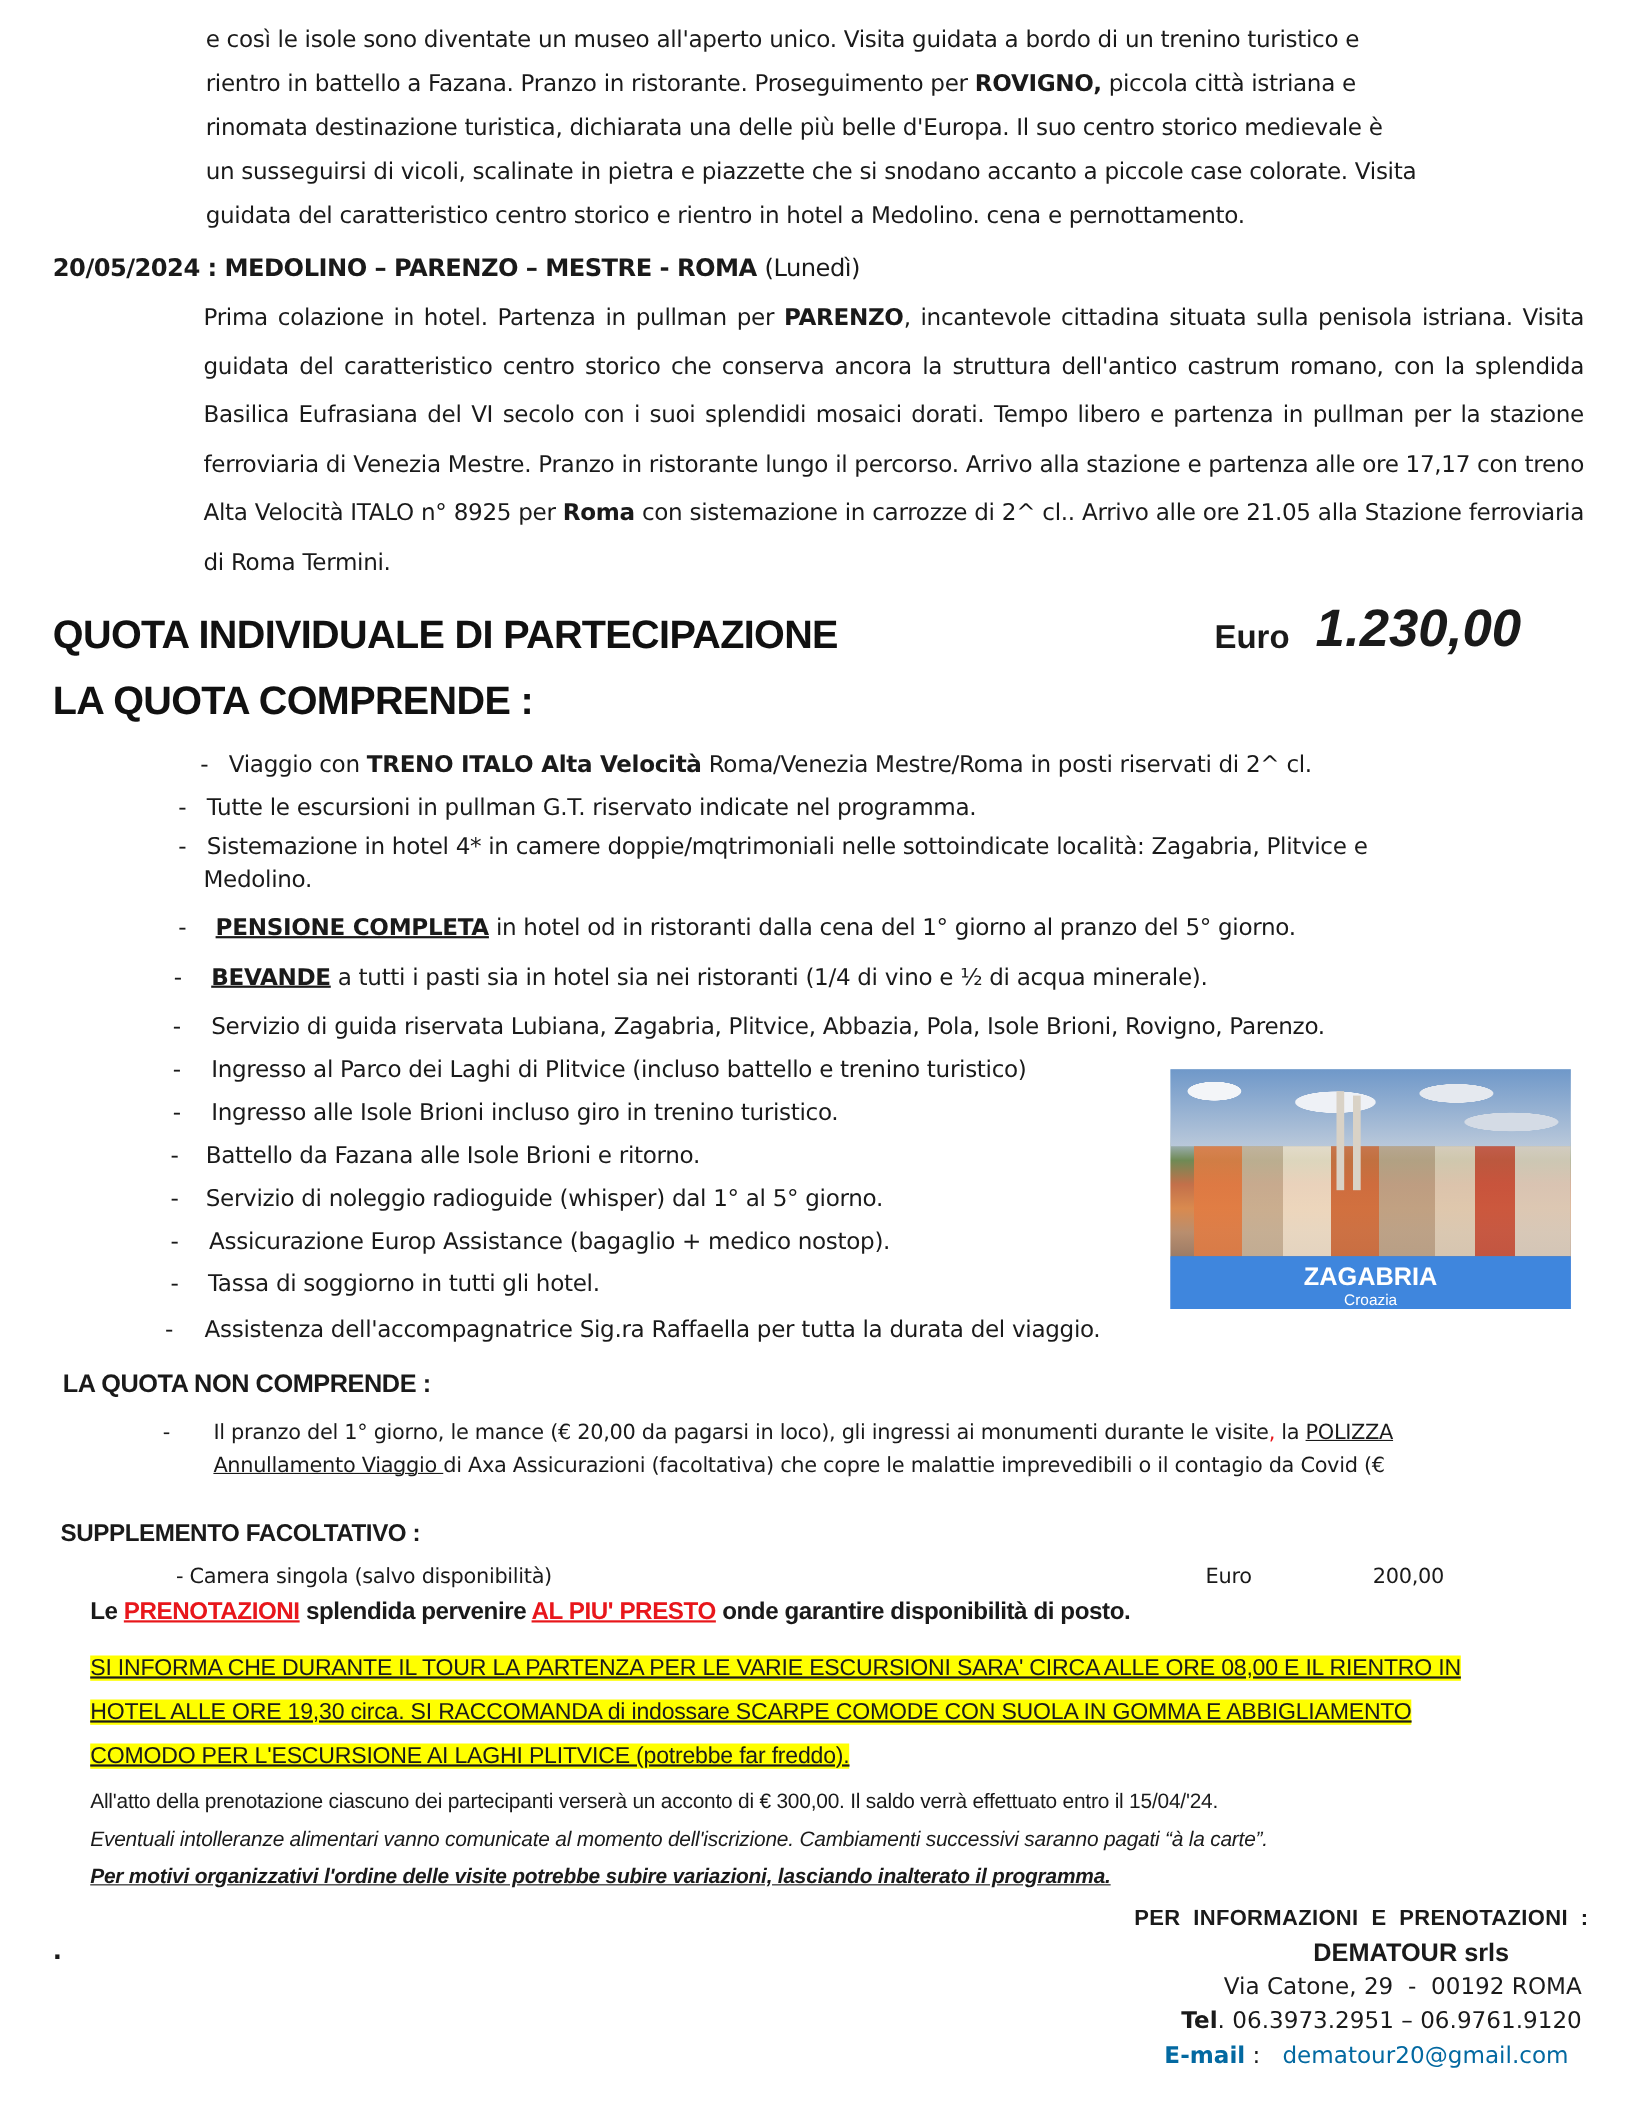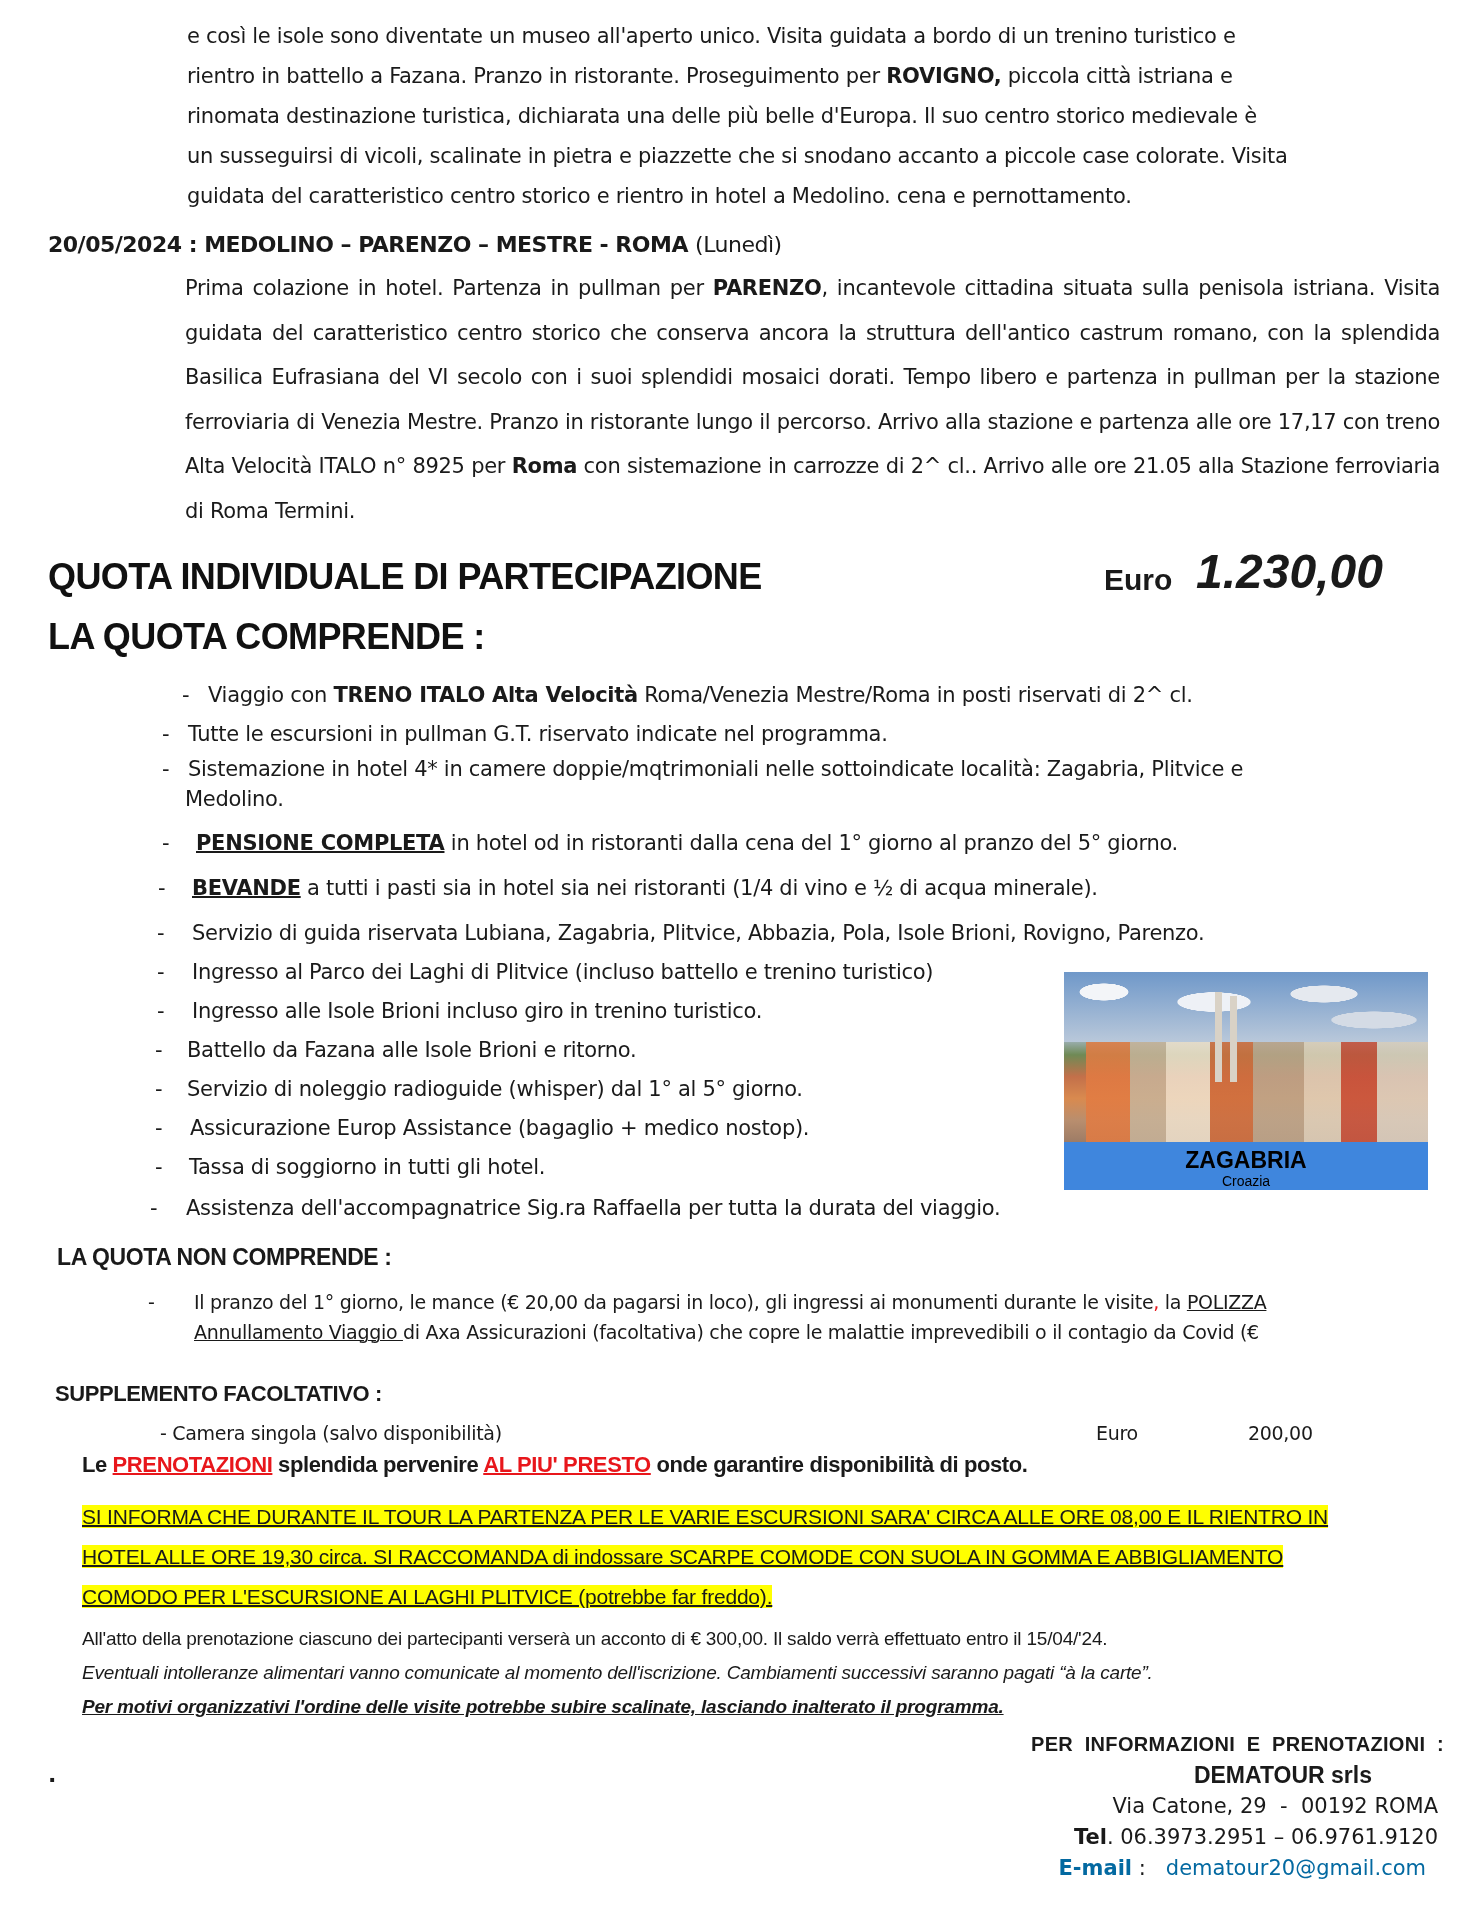--- a/index.html
+++ b/index.html
@@ -48,21 +48,21 @@
         radial-gradient(ellipse 55px 14px at 260px 22px, #e5e9ef 60%, transparent 62%),
         radial-gradient(ellipse 70px 14px at 310px 48px, #d4dbe5 60%, transparent 62%),
         linear-gradient(180deg, #6f98c9, #b9c8da);
     }
     .photo-city { position: absolute; left: 0; top: 32%; width: 100%; height: 46%;
       background:
         linear-gradient(90deg, transparent 0 6%, #e27b42 6% 18%, #c8b49a 18% 28%, #f0e3cf 28% 40%, #d06c3c 40% 52%, #bda58b 52% 66%, #e0d2bd 66% 76%, #c94f3a 76% 86%, #ddd2c4 86% 100%);
       opacity: 0.85;
     }
     .spire { position: absolute; width: 7px; background: #d9d2c6; }
-    .photo-banner { position: absolute; left: 0; bottom: 0; width: 100%; height: 22%; background: #3f86dd; text-align: center; color: #000000; font-family: "Liberation Sans", sans-serif; }
+    .photo-banner { position: absolute; left: 0; bottom: 0; width: 100%; height: 22%; background: #3f86dd; text-align: center; color: #ffffff; font-family: "Liberation Sans", sans-serif; }
     .photo-banner .t1 { font-weight: bold; font-size: 23px; line-height: 28px; margin-top: 4px; }
     .photo-banner .t2 { font-size: 14px; line-height: 14px; }
   </style>
 </head>
 <body>
 
 <div class="abs para" style="left:187px; top:16px; width:1250px;">
   <div>e così le isole sono diventate un museo all'aperto unico. Visita guidata a bordo di un trenino turistico e</div>
   <div><span>rientro in battello a Fazana. Pranzo in ristorante. Proseguimento per </span><b>ROVIGNO,</b><span> piccola città istriana e</span></div>
   <div>rinomata destinazione turistica, dichiarata una delle più belle d'Europa. Il suo centro storico medievale è</div>
@@ -153,21 +153,21 @@
 </div>
 
 <div class="abs hl-line" style="left:82px; top:1497px; width:1360px;">
   <div style="white-space:nowrap;"><span class="hl">SI INFORMA CHE DURANTE IL TOUR LA PARTENZA PER LE VARIE ESCURSIONI SARA' CIRCA ALLE ORE 08,00 E IL RIENTRO IN</span></div>
   <div style="white-space:nowrap;"><span class="hl">HOTEL ALLE ORE 19,30 circa. SI RACCOMANDA di indossare SCARPE COMODE CON SUOLA IN GOMMA E ABBIGLIAMENTO</span></div>
   <div style="white-space:nowrap;"><span class="hl">COMODO PER L'ESCURSIONE AI LAGHI PLITVICE (potrebbe far freddo).</span></div>
 </div>
 
 <div class="abs info-line" style="left:82px; top:1622px; white-space:nowrap;">All'atto della prenotazione ciascuno dei partecipanti verserà un acconto di € 300,00. Il saldo verrà effettuato entro il 15/04/'24.</div>
 <div class="abs info-line" style="left:82px; top:1656px; white-space:nowrap; font-style:italic;">Eventuali intolleranze alimentari vanno comunicate al momento dell'iscrizione. Cambiamenti successivi saranno pagati “à la carte”.</div>
-<div class="abs info-line" style="left:82px; top:1690px; white-space:nowrap; font-style:italic; font-weight:bold; text-decoration:underline;">Per motivi organizzativi l'ordine delle visite potrebbe subire scalinate, lasciando inalterato il programma.</div>
+<div class="abs info-line" style="left:82px; top:1690px; white-space:nowrap; font-style:italic; font-weight:bold; text-decoration:underline;">Per motivi organizzativi l'ordine delle visite potrebbe subire variazioni, lasciando inalterato il programma.</div>
 
 <div class="abs contact" style="right:40px; top:1728px; width:520px;">
   <div style="font-family:'Liberation Sans',sans-serif; font-weight:bold; font-size:20px; line-height:32px; white-space:pre; letter-spacing:0.3px;">PER  INFORMAZIONI  E  PRENOTAZIONI  :</div>
   <div style="font-family:'Liberation Sans',sans-serif; font-weight:bold; font-size:23px; line-height:30px; padding-right:72px;">DEMATOUR srls</div>
   <div style="font-size:21px; line-height:32px; padding-right:6px; white-space:pre;">Via Catone, 29  -  00192 ROMA</div>
   <div style="font-size:21px; line-height:30px; padding-right:6px;"><b>Tel</b><span>. 06.3973.2951 – 06.9761.9120</span></div>
   <div style="font-size:21px; line-height:32px; padding-right:18px; white-space:pre;"><b class="navy">E-mail</b><span> :   </span><span class="navy">dematour20@gmail.com</span></div>
 </div>
 
 <div class="abs" style="left:48px; top:1762px; font-size:22px; font-weight:bold;">.</div>

